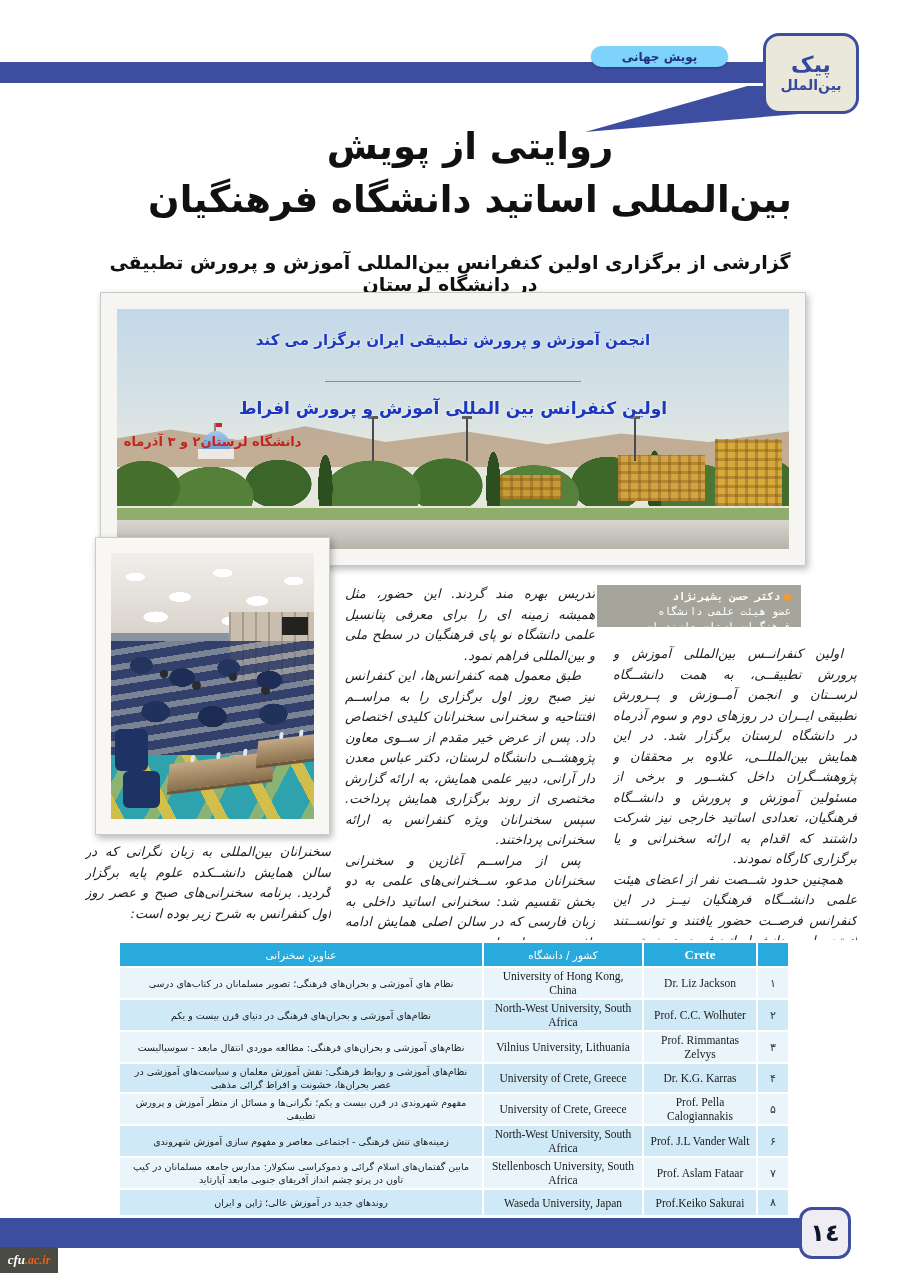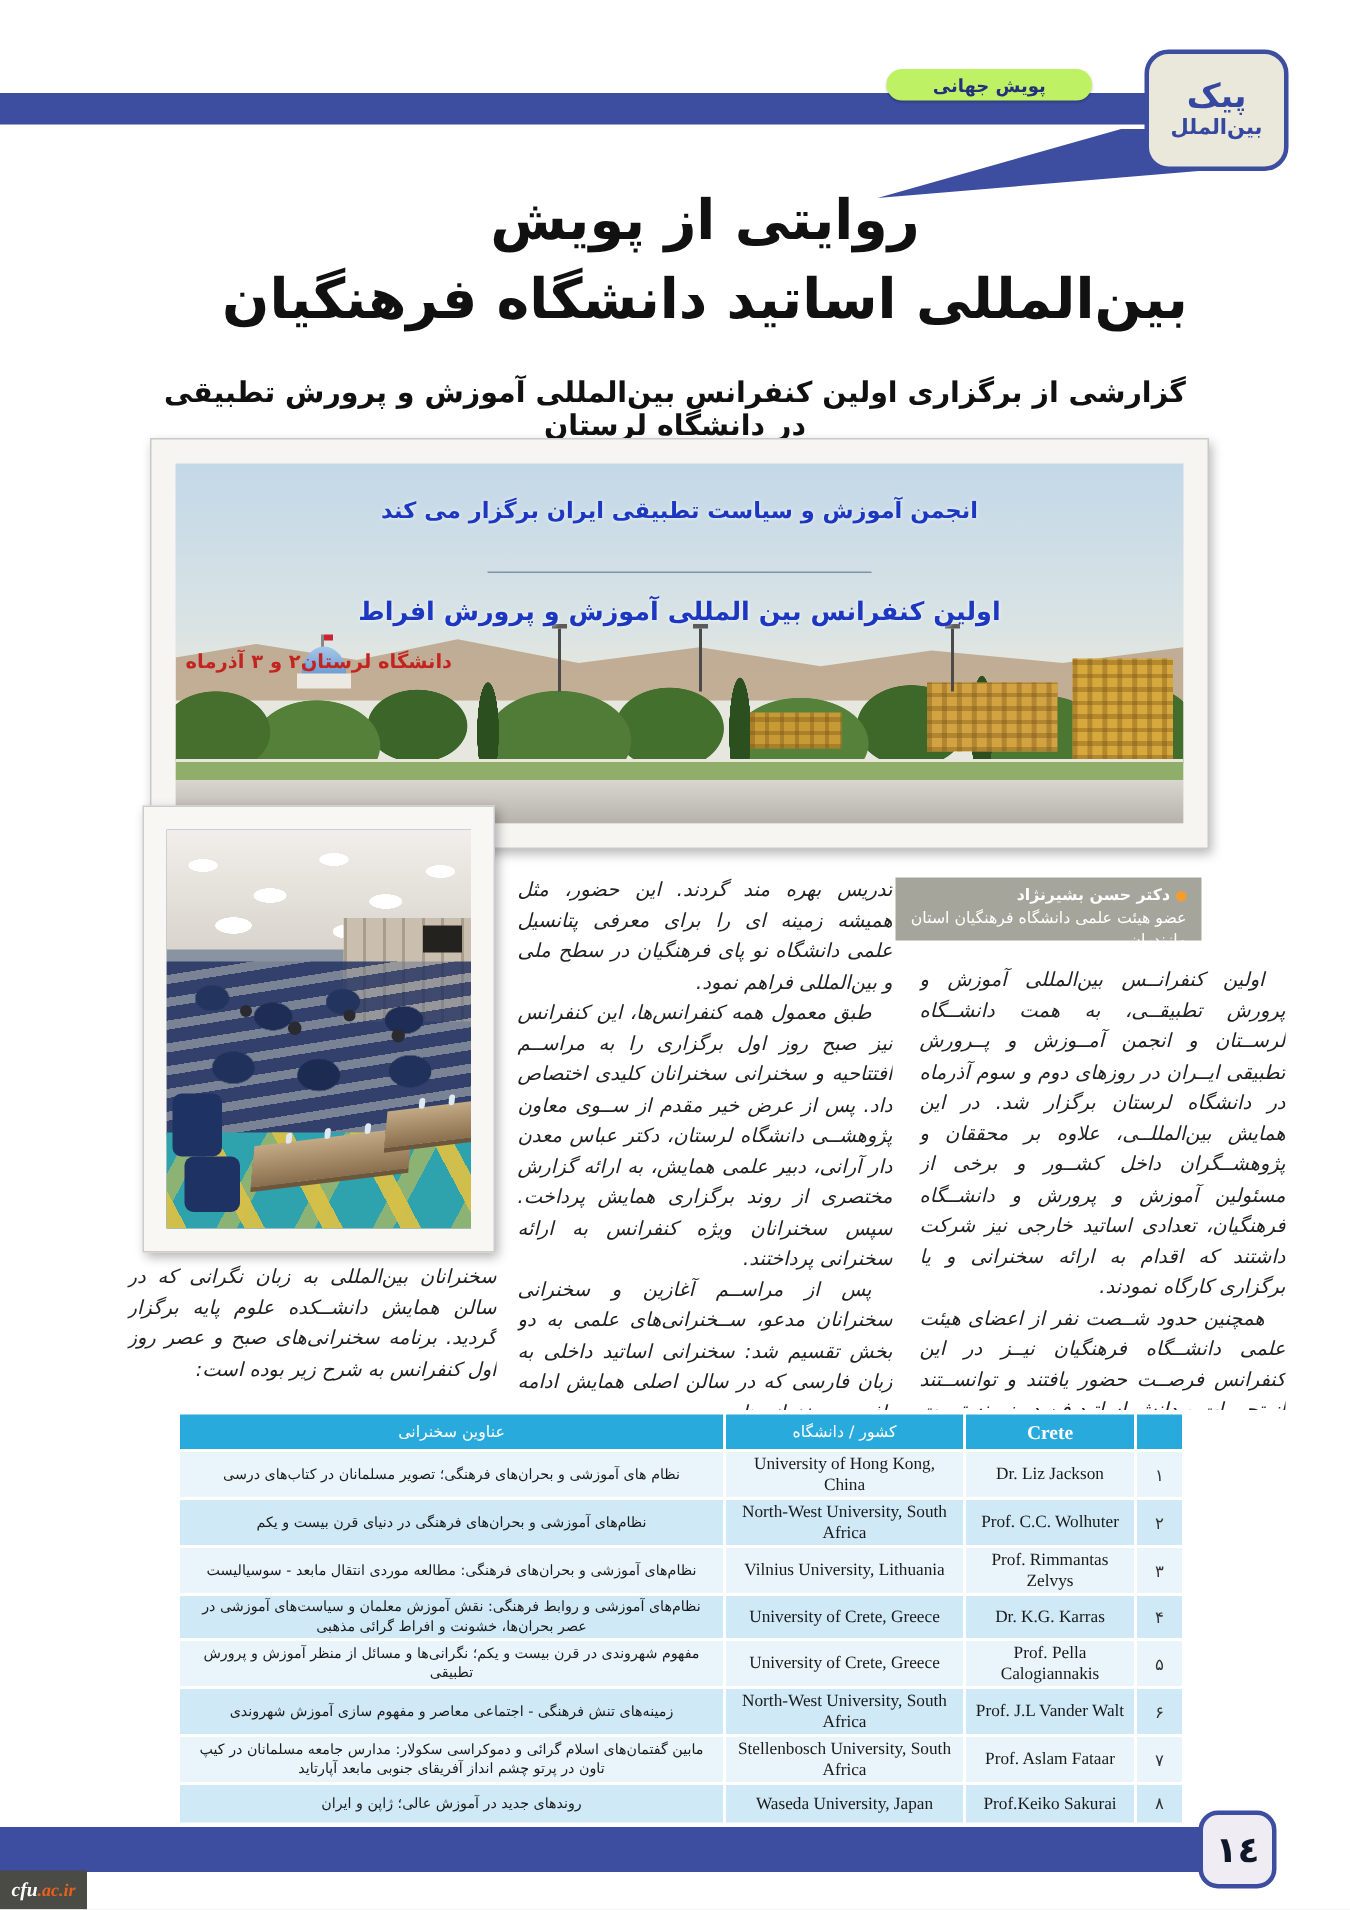--- a/index.html
+++ b/index.html
@@ -2,21 +2,21 @@
 <html lang="fa"><head>
 <meta charset="utf-8">
 <style>
   html,body{margin:0;padding:0;background:#e9e9e9;}
   .page{position:relative;width:900px;height:1273px;background:#ffffff;overflow:hidden;
         font-family:"DejaVu Sans",sans-serif;margin:0 auto;}
   .abs{position:absolute;}
 
   
   .top-bar{left:0;top:62px;width:770px;height:21px;background:#3d4da0;}
-  .tag-pill{left:591px;top:46px;width:137px;height:21px;border-radius:11px;background:#bef264;
+  .tag-pill{left:591px;top:46px;width:137px;height:21px;border-radius:11px;background:#7dd3fc;
             display:flex;align-items:center;justify-content:center;font-size:12px;font-weight:bold;
             color:#23307c;direction:rtl;box-shadow:0 1px 2px rgba(0,0,0,.25);}
   .logo-tail{left:585px;top:86px;width:262px;height:46px;background:#3d4da0;
              clip-path:polygon(62% 0,100% 0,100% 52%,0 100%);}
   .logo{left:763px;top:33px;width:90px;height:75px;background:#eae8da;border:3px solid #3d4da0;
         border-radius:16px;display:flex;flex-direction:column;align-items:center;justify-content:center;
         direction:rtl;z-index:3;}
   .logo .l1{font-size:22px;font-weight:bold;color:#3647a0;line-height:24px;}
   .logo .l2{font-size:14px;font-weight:bold;color:#3647a0;line-height:17px;}
 
@@ -107,21 +107,21 @@
      repeating-linear-gradient(-62deg,rgba(216,192,70,.55) 0 12px,transparent 12px 46px);}
   .ctable{position:absolute;background:linear-gradient(#c3aa85,#8a6f4e);
     box-shadow:0 3px 0 #6d563c;transform:rotate(-7deg) skewX(-12deg);}
   .ctable.t1{left:28%;bottom:13%;width:52%;height:10%;}
   .ctable.t2{right:-6%;bottom:22%;width:34%;height:9%;}
   .bottle{position:absolute;width:4px;height:7px;background:#dfe9f2;border-radius:2px;}
   .fseat{position:absolute;background:#1e3264;border-radius:6px;}
 
   
   .byline{left:597px;top:585px;width:184px;height:32px;background:#a6a59b;color:#fff;direction:rtl;
-          padding:5px 10px;font-size:10.5px;line-height:15px;text-align:right;}
+          padding:5px 10px;font-size:10.5px;line-height:15px;text-align:right;font-family:Liberation Mono, monospace;}
   .byline .name{font-weight:bold;}
   .byline .dot{display:inline-block;width:7px;height:7px;border-radius:50%;background:#f59d2c;
                margin-left:4px;vertical-align:middle;}
 
   
   .bodycol{direction:rtl;text-align:justify;text-align-last:right;color:#222;font-size:13px;
            line-height:20.5px;overflow:hidden;}
   .bodycol p{margin:0;text-indent:14px;font-style:italic;}
   .bodycol p.cont{text-indent:0;}
   .col-r{left:613px;top:644px;width:244px;height:296px;}
@@ -184,21 +184,21 @@
       <div class="dome">
         <div class="flag"></div>
           <div class="cap"></div>
           <div class="drum"></div>
       </div>
       <div class="lamp" style="left:38%"></div>
       <div class="lamp" style="left:52%"></div>
       <div class="lamp" style="left:77%"></div>
       <div class="grass"></div>
       <div class="path"></div>
-      <div class="hero-cap1">انجمن آموزش و سیاست تطبیقی ایران برگزار می کند</div>
+      <div class="hero-cap1">انجمن آموزش و پرورش تطبیقی ایران برگزار می کند</div>
       <div class="hero-divider"></div>
       <div class="hero-cap2">اولین کنفرانس بین المللی آموزش و پرورش افراط</div>
       <div class="hero-capred">دانشگاه لرستان۲ و ۳ آذرماه</div>
     </div>
   </div>
 
   <div class="abs conf-frame">
     <div class="conf-photo">
       <div class="ceiling"></div>
       <div class="backwall"></div>

